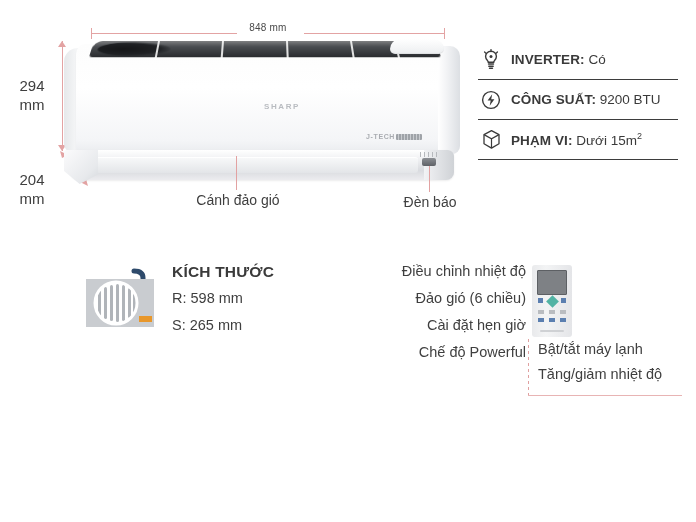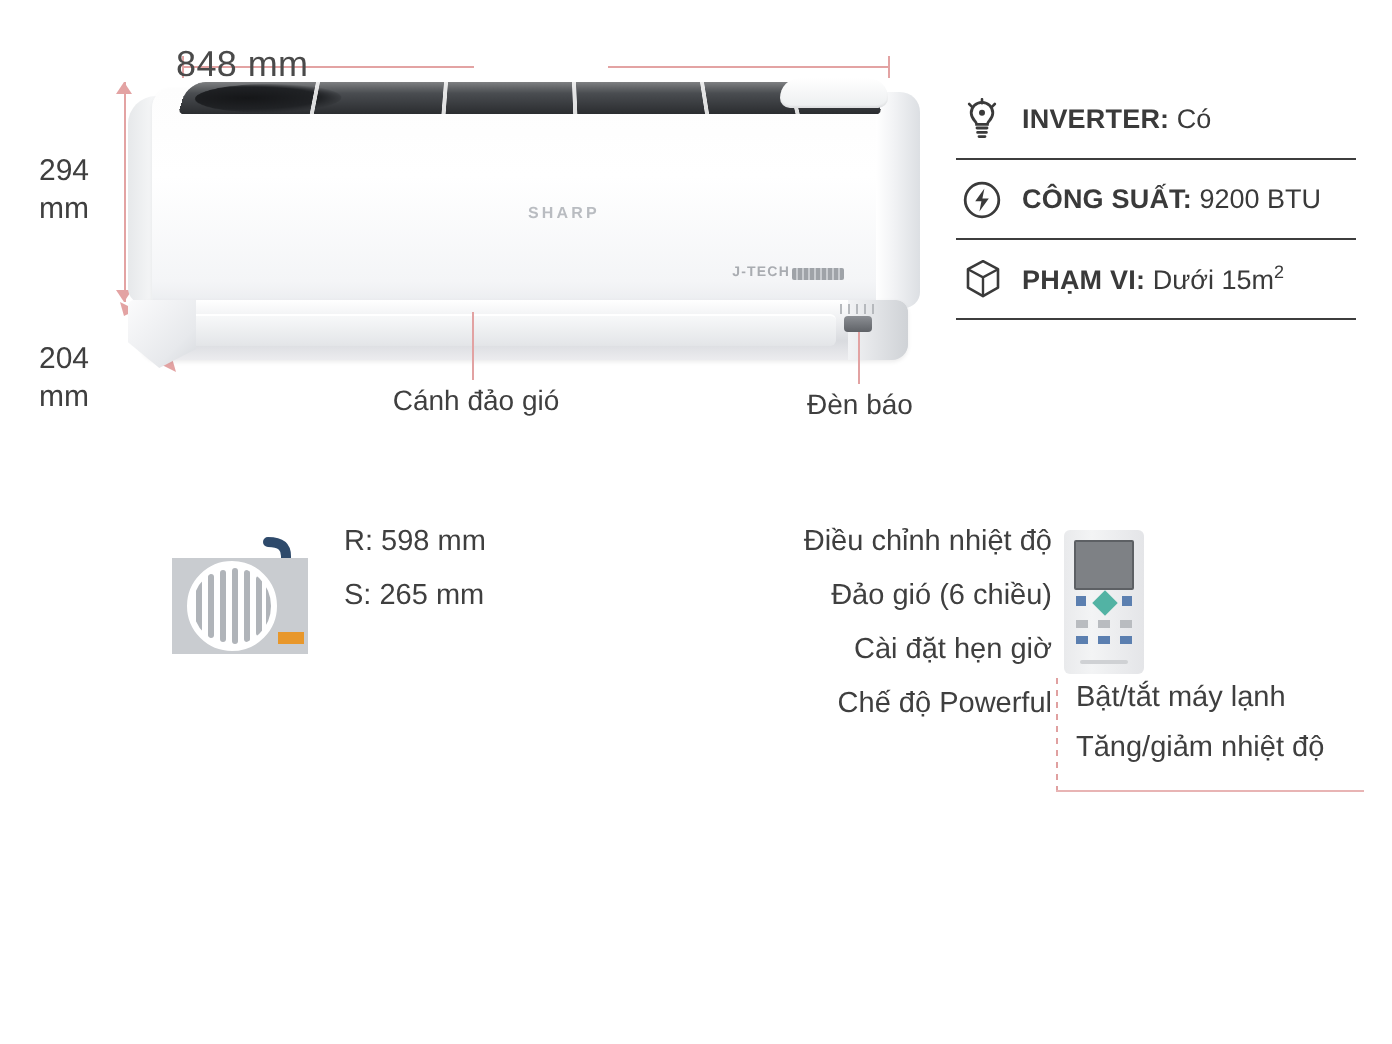--- a/index.html
+++ b/index.html
@@ -32,21 +32,21 @@
   }
   #width-dim .bar.left  { left: 4px;  width: 145px; }
   #width-dim .bar.right { right: 4px; width: 140px; }
   #width-dim .cap {
     position: absolute; top: 4px; width: 1px; height: 11px; background: #e3a3a3;
   }
   #width-dim .cap.l { left: 3px; }
   #width-dim .cap.r { right: 3px; }
   #width-dim .dim-label {
     position: absolute; left: 0; right: 0; top: -2px;
-    font-size: 18px; color: #4a4a4a; letter-spacing: .2px;
+    text-align: center; font-size: 10px; color: #4a4a4a; letter-spacing: .2px;
   }
 
   
   #h-dim-294 { left: 56px; top: 41px; width: 14px; height: 110px; }
   #h-dim-294 .vbar {
     position: absolute; left: 6px; top: 0; width: 1px; height: 100%;
     background: #e3a3a3;
   }
   .arrow-up, .arrow-down {
     position: absolute; left: 2px; width: 0; height: 0;
@@ -373,20 +373,21 @@
           <rect x="32" y="16" width="3" height="38" rx="1.5"></rect>
           <rect x="38" y="17" width="3" height="36" rx="1.5"></rect>
           <rect x="44" y="20" width="3" height="30" rx="1.5"></rect>
           <rect x="49" y="25" width="3" height="21" rx="1.5"></rect>
         </g>
         <circle cx="32" cy="35" r="21" fill="none" stroke="#ffffff" stroke-width="3"></circle>
         <rect x="55" y="48" width="13" height="6" fill="#e8972b"></rect>
       </svg>
     </div>
     <div id="dims-text">
+      <div class="dims-title">KÍCH THƯỚC</div>
       <div class="dims-line">R: 598 mm</div>
       <div class="dims-line">S: 265 mm</div>
     </div>
   </div>
 
   <div class="abs" id="feat-block">
     <div id="feat-list">
       <div class="feat-item">Điều chỉnh nhiệt độ</div>
       <div class="feat-item">Đảo gió (6 chiều)</div>
       <div class="feat-item">Cài đặt hẹn giờ</div>

